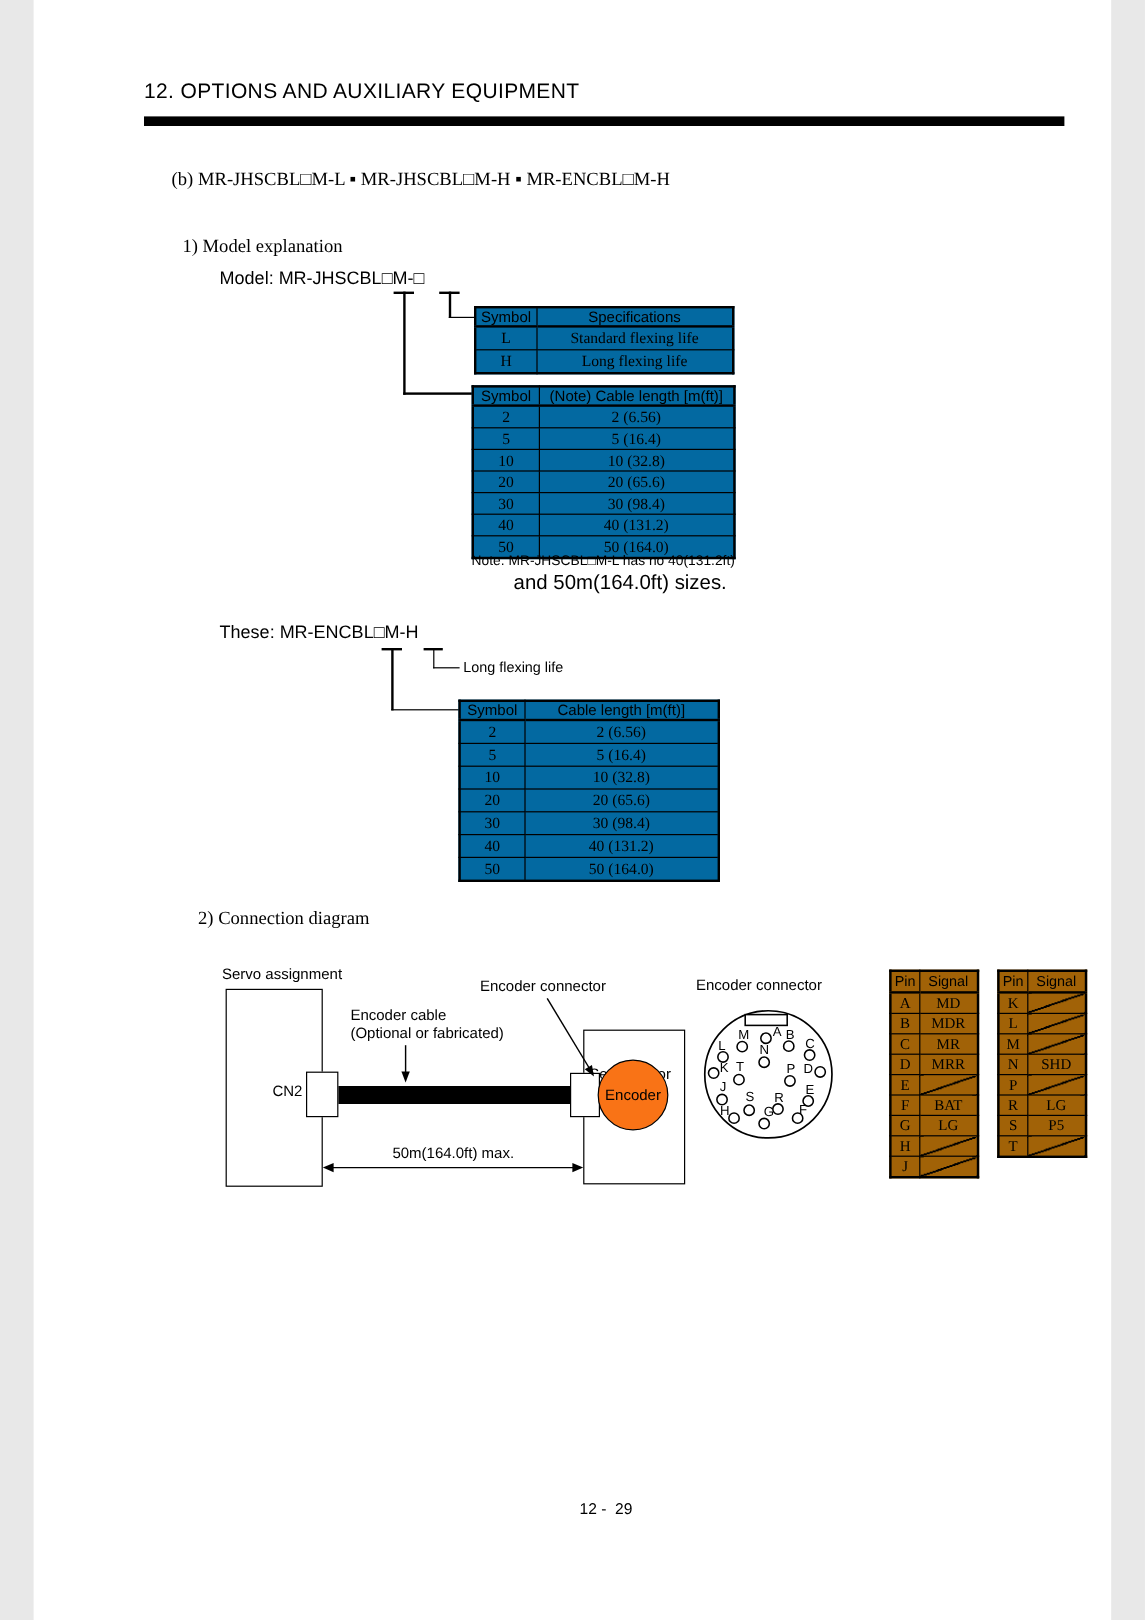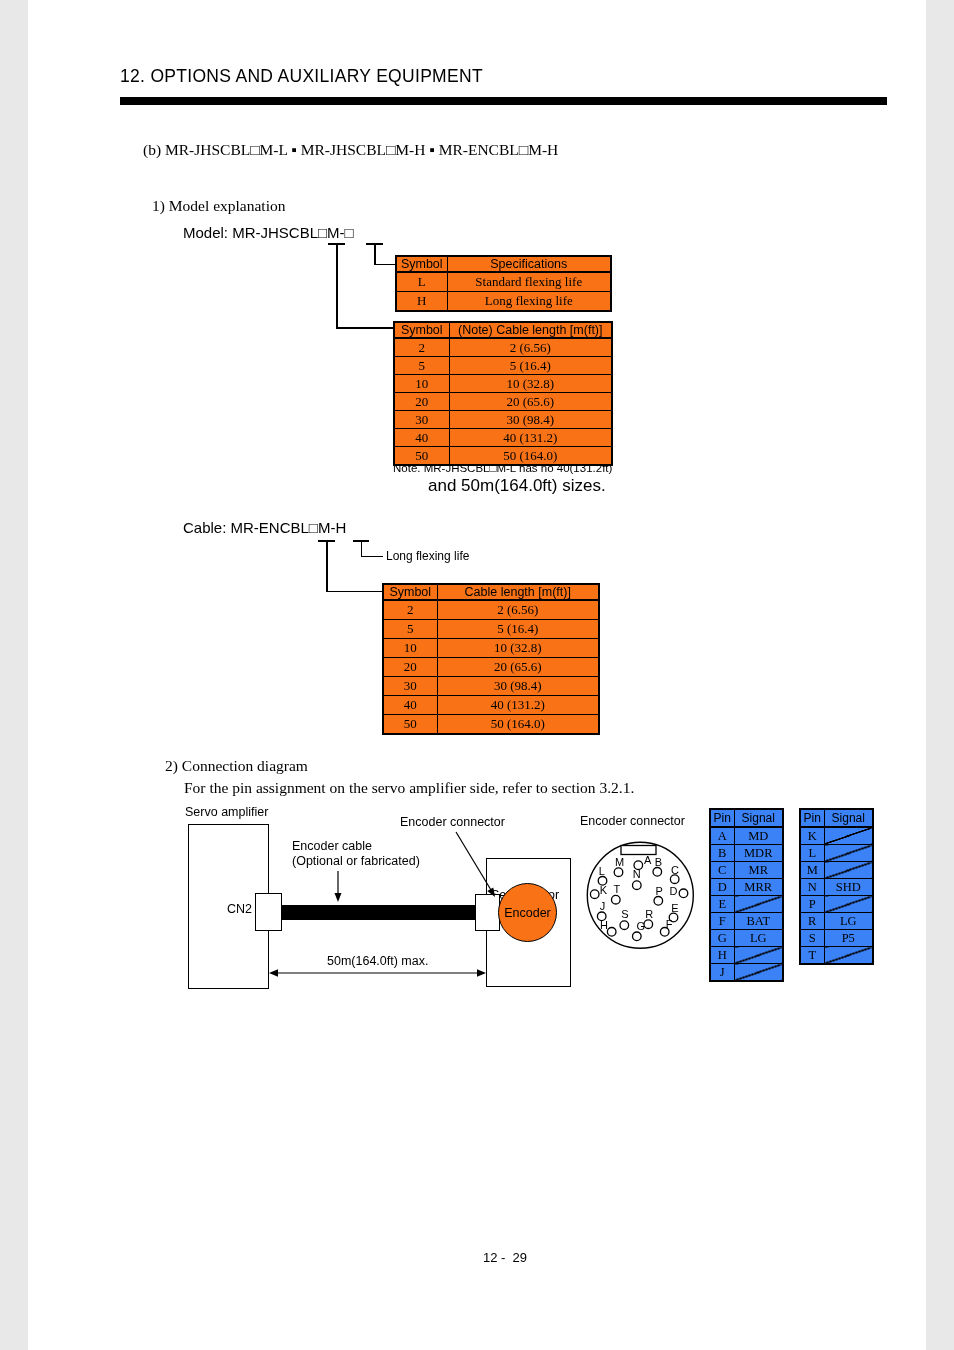--- a/index.html
+++ b/index.html
@@ -21,35 +21,35 @@
   .jhscbl-model{left:155px;top:224px;font-size:15px;}
   .encbl-model{left:155px;top:519px;font-size:15px;}
   .long-flex{left:358px;top:549px;font-size:12px;}
   .note1{left:365px;top:462px;font-size:11.5px;}
   .note2{left:400px;top:476px;font-size:17px;}
   .conn-label{left:137px;top:757px;font-size:15.5px;}
   .conn-desc{left:156px;top:779px;font-size:15.5px;}
 
   
   table.model-table{position:absolute;border-collapse:collapse;border:2px solid #000;
-        table-layout:fixed;background:#f97316;}
+        table-layout:fixed;background:#0369a1;}
   table.model-table th{border:1px solid #000;border-bottom:2px solid #000;font-weight:normal;
         font-size:12.5px;padding:0 2px;height:13px;vertical-align:middle;}
   table.model-table td{border:1px solid #000;font-family:"Liberation Serif","DejaVu Serif",serif;
         font-size:13px;text-align:center;padding:0 2px;height:17px;vertical-align:middle;}
   #spec-table{left:367px;top:255px;}
   #spec-table td{height:18px;}
   #jhscbl-length-table{left:365px;top:321px;}
   #encbl-length-table{left:354px;top:583px;}
   #encbl-length-table th{height:14px;}
   #encbl-length-table td{height:18px;}
 
   
   table.pin-table{position:absolute;border-collapse:collapse;border:2px solid #000;
-        table-layout:fixed;background:#3b82f6;}
+        table-layout:fixed;background:#a16207;margin-left:32px;}
   table.pin-table th{border:1px solid #000;border-bottom:2px solid #000;font-weight:normal;
         font-size:12px;height:16px;padding:0 1px;vertical-align:middle;}
   table.pin-table td{border:1px solid #000;font-family:"Liberation Serif","DejaVu Serif",serif;
         font-size:12.5px;text-align:center;height:16px;padding:0 1px;vertical-align:middle;}
   #pin-table-left{left:681px;top:808px;}
   #pin-table-right{left:771px;top:808px;}
   td.slash{background-image:linear-gradient(to bottom right,
         transparent calc(50% - .8px),#000 calc(50% - .8px),
         #000 calc(50% + .8px),transparent calc(50% + .8px));}
 
@@ -160,21 +160,21 @@
         <tr>
           <td>50</td>
           <td>50 (164.0)</td>
         </tr>
       </tbody>
     </table>
 
   <div class="abs note1 sans">Note. MR-JHSCBL□M-L has no 40(131.2ft)</div>
   <div class="abs note2 sans">and 50m(164.0ft) sizes.</div>
 
-  <div class="abs encbl-model sans">Cable: MR-ENCBL□M-H</div>
+  <div class="abs encbl-model sans">These: MR-ENCBL□M-H</div>
   <div class="hline" style="left:290px;top:540px;width:17px;height:2px;"></div>
   <div class="vline" style="left:298px;top:540px;width:1.5px;height:52px;"></div>
   <div class="hline" style="left:298px;top:590.5px;width:57px;height:1.5px;"></div>
   <div class="hline" style="left:325px;top:540px;width:16px;height:2px;"></div>
   <div class="vline" style="left:332.5px;top:540px;width:1.5px;height:17px;"></div>
   <div class="hline" style="left:332.5px;top:555.5px;width:22px;height:1.5px;"></div>
   <div class="abs long-flex sans">Long flexing life</div>
 
   <table class="model-table sans" id="encbl-length-table">
       <colgroup>
@@ -213,23 +213,22 @@
           <td>40 (131.2)</td>
         </tr>
         <tr>
           <td>50</td>
           <td>50 (164.0)</td>
         </tr>
       </tbody>
     </table>
 
   <div class="abs conn-label serif">2) Connection diagram</div>
-  <div class="abs conn-desc serif">For the pin assignment on the servo amplifier side, refer to section 3.2.1.</div>
-
-  <div class="abs servo-amp-label sans">Servo amplifier</div>
+
+  <div class="abs servo-amp-label sans">Servo assignment</div>
   <div class="abs amp-box"></div>
   <div class="abs motor-box"></div>
   <div class="abs servo-motor-label sans">Servo motor</div>
   <div class="abs cable-bar"></div>
   <div class="abs cn2-rect"></div>
   <div class="abs cn2-label sans">CN2</div>
   <div class="abs motor-conn-rect"></div>
   <div class="abs encoder-circle sans">
     <span>Encoder</span>
   </div>

